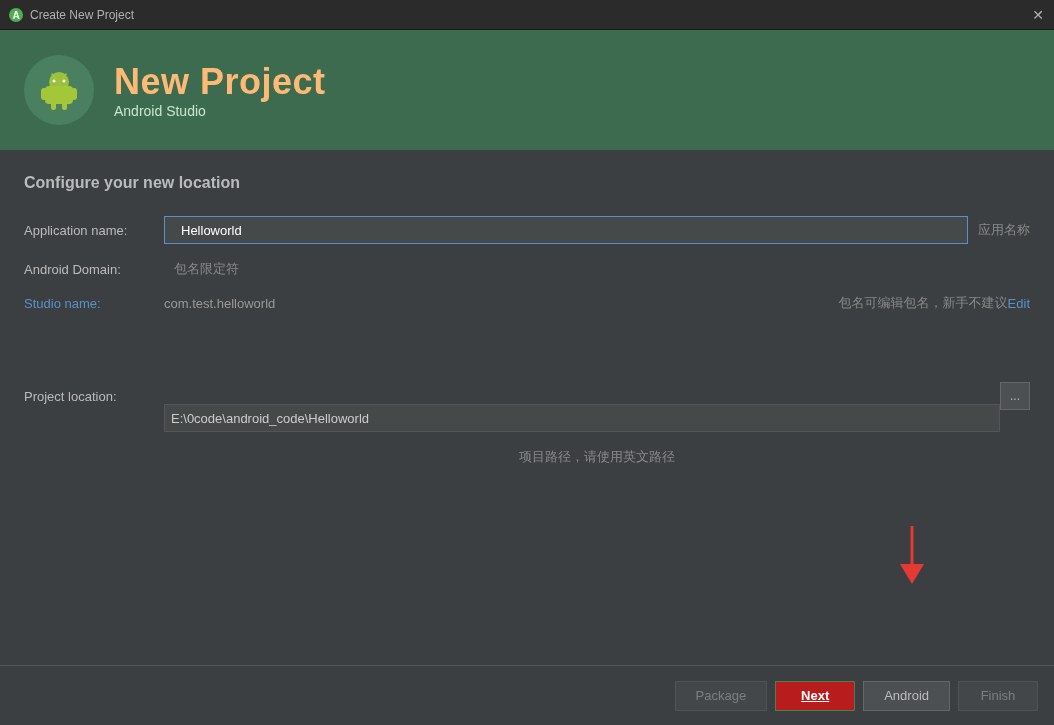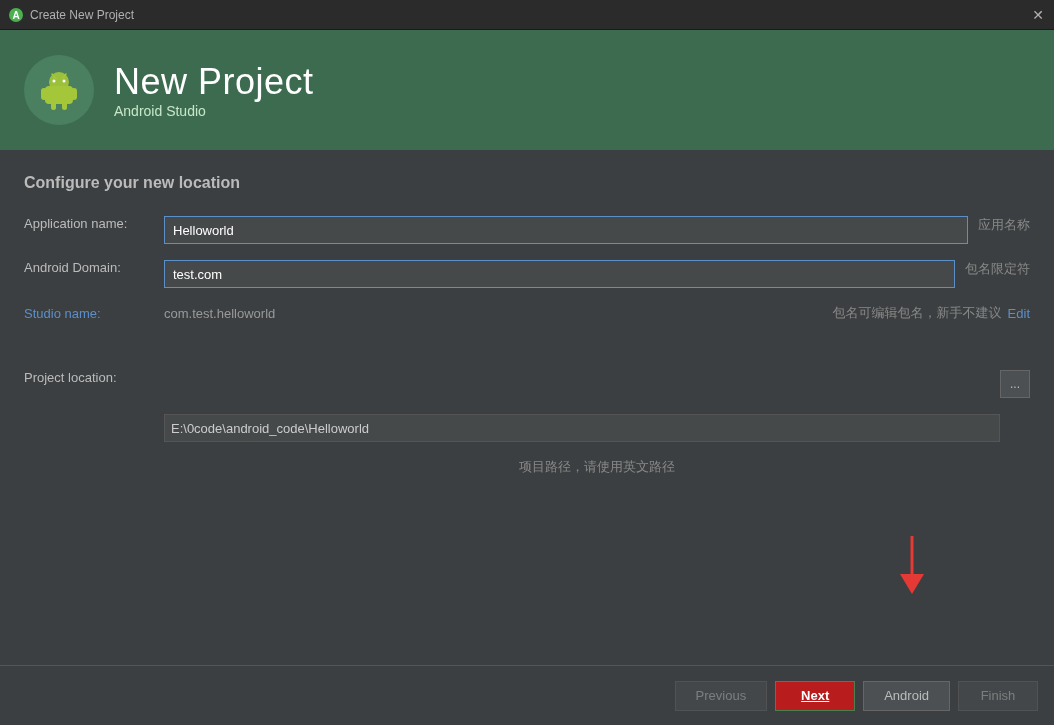--- a/index.html
+++ b/index.html
@@ -80,22 +80,22 @@
       height: 44px;
     }
 
     .header-text {
       display: flex;
       flex-direction: column;
     }
 
     .header-title {
       font-size: 36px;
-      font-weight: 400;
-      color: #ffffff;
+      font-weight: 700;
+      color: #fdba74;
       letter-spacing: 0.5px;
     }
 
     .header-subtitle {
       font-size: 14px;
       color: #c8e6c9;
     }
 
     
     .main-content {
@@ -108,38 +108,39 @@
     .section-title {
       font-size: 16px;
       font-weight: 600;
       color: #bbbbbb;
       margin-bottom: 24px;
     }
 
     
     .form-group {
       display: flex;
+      align-items: center;
       margin-bottom: 16px;
     }
 
     .form-label {
       width: 140px;
       font-size: 13px;
       color: #bbbbbb;
       flex-shrink: 0;
     }
 
     .form-input {
       flex: 1;
       height: 28px;
       background: #45494a;
       border: 1px solid #5b8fc9;
       color: #ffffff;
       font-size: 13px;
-      padding: 0 8px;
+      padding: 0 16px;
       outline: none;
     }
 
     .form-hint {
       margin-left: 10px;
       font-size: 13px;
       color: #888;
     }
 
     .form-row-package {
@@ -168,21 +169,20 @@
     .package-hint-text {
       margin-left: 10px;
       font-size: 13px;
       color: #888;
     }
 
     .package-right {
       margin-left: auto;
       display: flex;
       align-items: center;
-      gap: 6px;
     }
 
     .package-right-text {
       font-size: 13px;
       color: #888;
     }
 
     .edit-link {
       font-size: 13px;
       color: #5b8fc9;
@@ -316,21 +316,20 @@
   <div class="section-title">Configure your new location</div>
 
   <div class="form-group">
     <label class="form-label">Application name:</label>
     <input class="form-input" type="text" value="Helloworld" style="">
     <span class="form-hint">应用名称</span>
   </div>
 
   <div class="form-group">
     <label class="form-label">Android Domain:</label>
-    <input class="form-input" type="text" value="test.com" style="">
     <span class="form-hint">包名限定符</span>
   </div>
 
   <div class="form-row-package">
     <div class="package-label">
       <span>Studio </span><span style="color:#5b8fc9;">name:</span>
     </div>
     <span class="package-value">com.test.helloworld</span>
     <span class="package-hint-text">包名</span>
     <div class="package-right">
@@ -350,17 +349,17 @@
 
   <div class="arrow-container" style="margin-top: 60px;">
     <svg width="36" height="60" viewBox="0 0 36 60">
       <line x1="18" y1="0" x2="18" y2="40" stroke="#e53935" stroke-width="3"></line>
       <polygon points="18,58 6,38 30,38" fill="#e53935"></polygon>
     </svg>
   </div>
 </div>
 
 <div class="bottom-bar">
-  <button class="btn btn-disabled">Previous</button>
+  <button class="btn btn-disabled">Package</button>
   <button class="btn btn-next">Next</button>
   <button class="btn">Android</button>
   <button class="btn btn-disabled">Finish</button>
 </div>
 
 </body></html>

